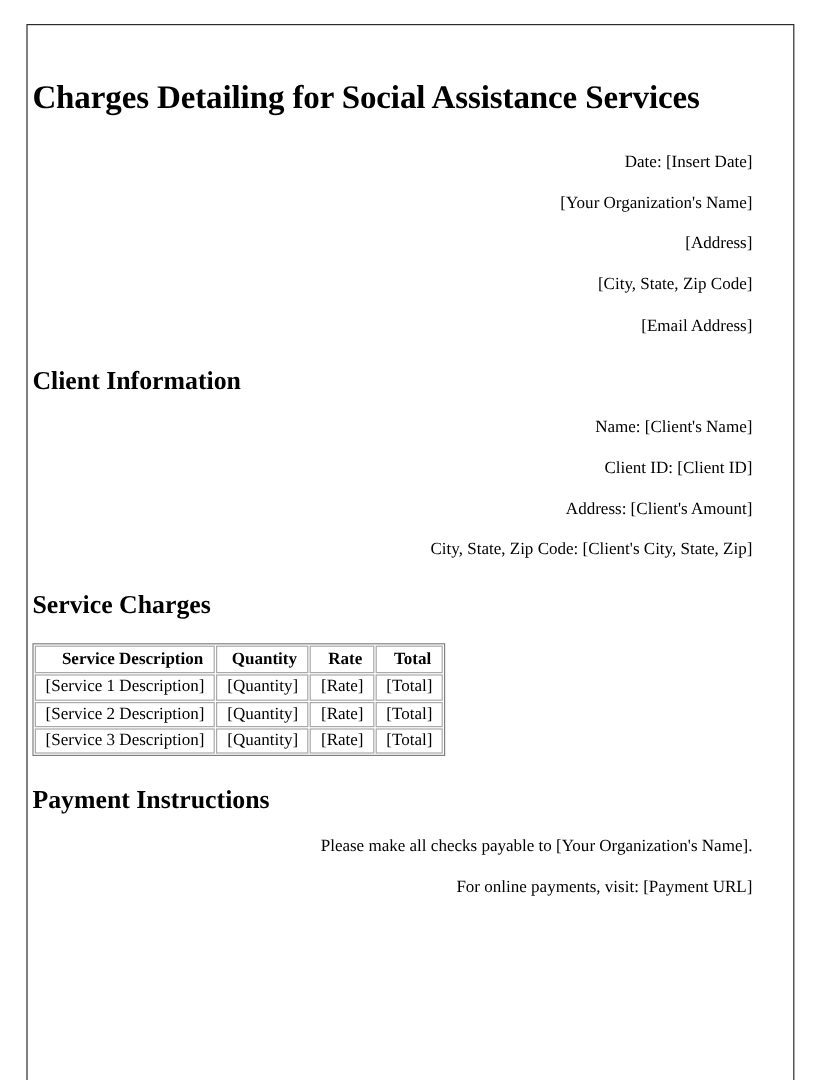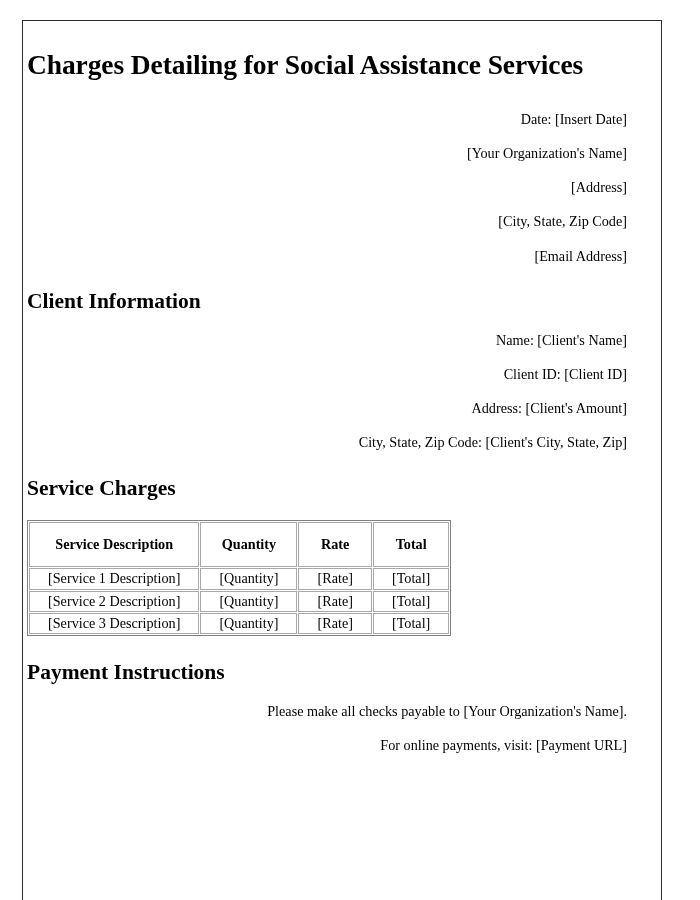--- a/index.html
+++ b/index.html
@@ -23,21 +23,21 @@
     width: 640px;
     height: 960px;          
     border: 1.4px solid #2b2b2b;
     box-sizing: border-box;
     background: #ffffff;
   }
 
   #page-content {
     position: absolute;
     left: 27px;             
-    top: 20px;
+    top: 36px;
     width: 600px;
   }
 
   
   .doc-title {
     font-size: 27.5px;
     font-weight: bold;
     line-height: 1.26;
     margin: 28px 0 0 0;
     letter-spacing: -0.1px;
@@ -67,29 +67,29 @@
   table.charges-table {
     border-collapse: separate;
     border-spacing: 1px;
     border: 1px solid #808080;
     background: #ffffff;
     font-size: 14.2px;
   }
   table.charges-table th,
   table.charges-table td {
     border: 1px solid #a9a9a9;
-    padding: 1px 18px;
+    padding: 1px 8px;
     line-height: 1.22;
     white-space: nowrap;
     background: #ffffff;
   }
   table.charges-table th {
     font-weight: bold;
-    text-align: center;
-    padding: 13px 9px;
+    text-align: right;
+    padding: 2px 9px;
   }
   table.charges-table td {
     text-align: left;
     font-weight: normal;
   }
 </style>
 </head>
 <body>
 
 <div id="page-frame"></div>

